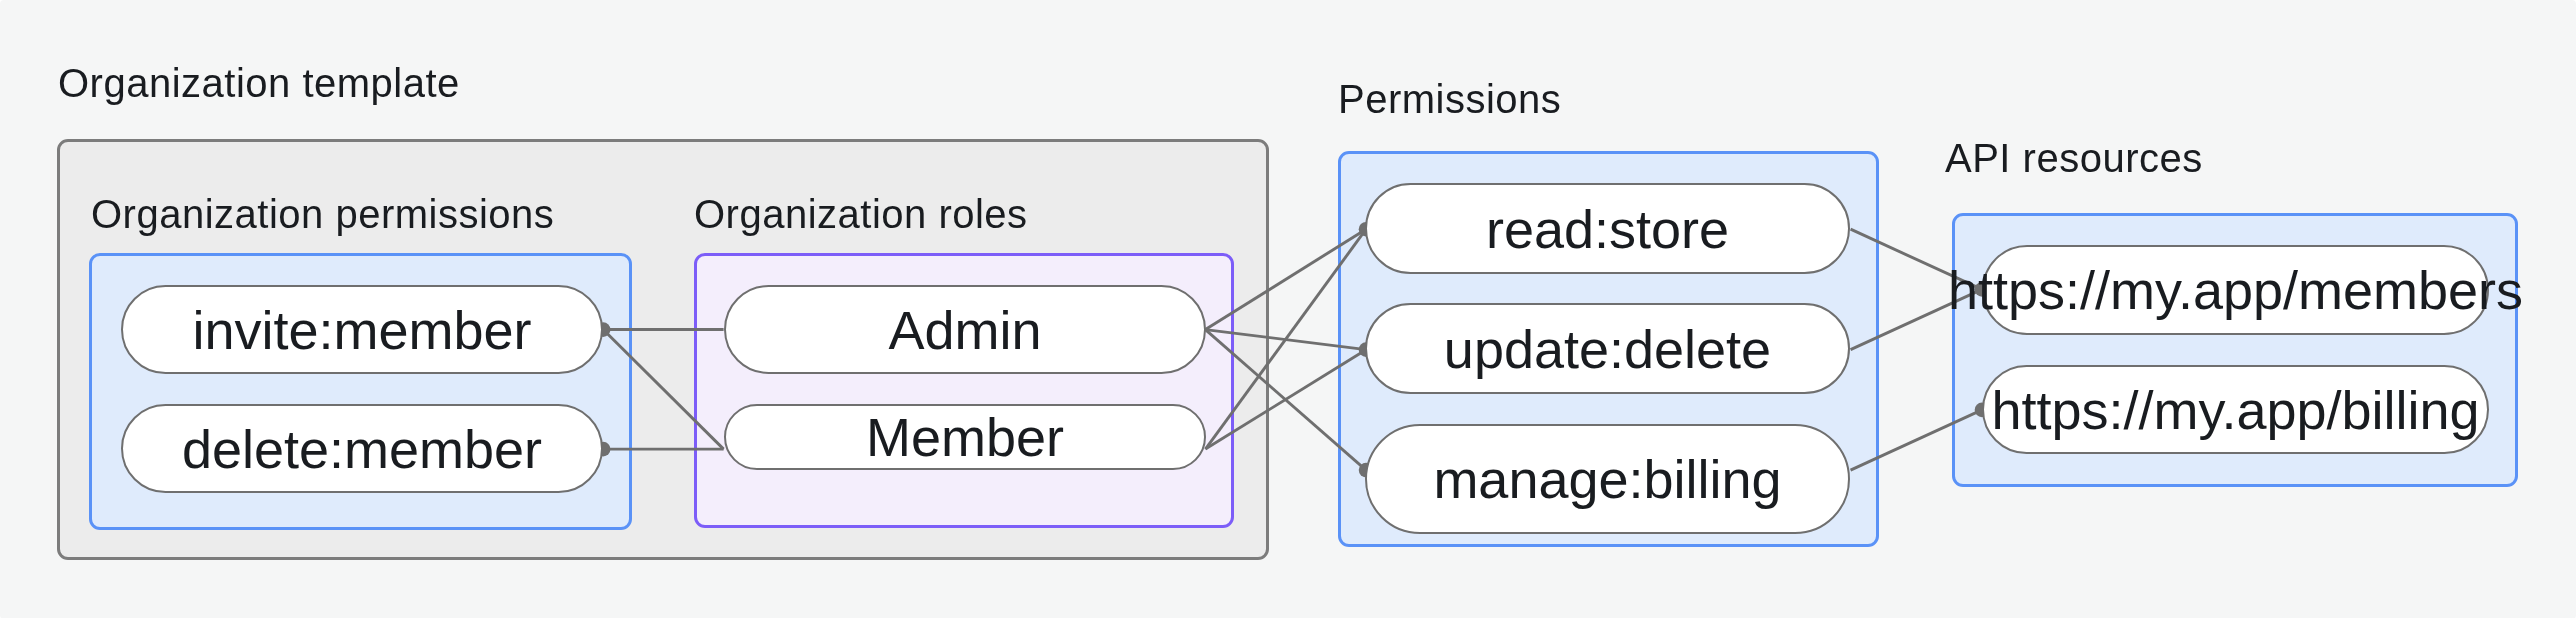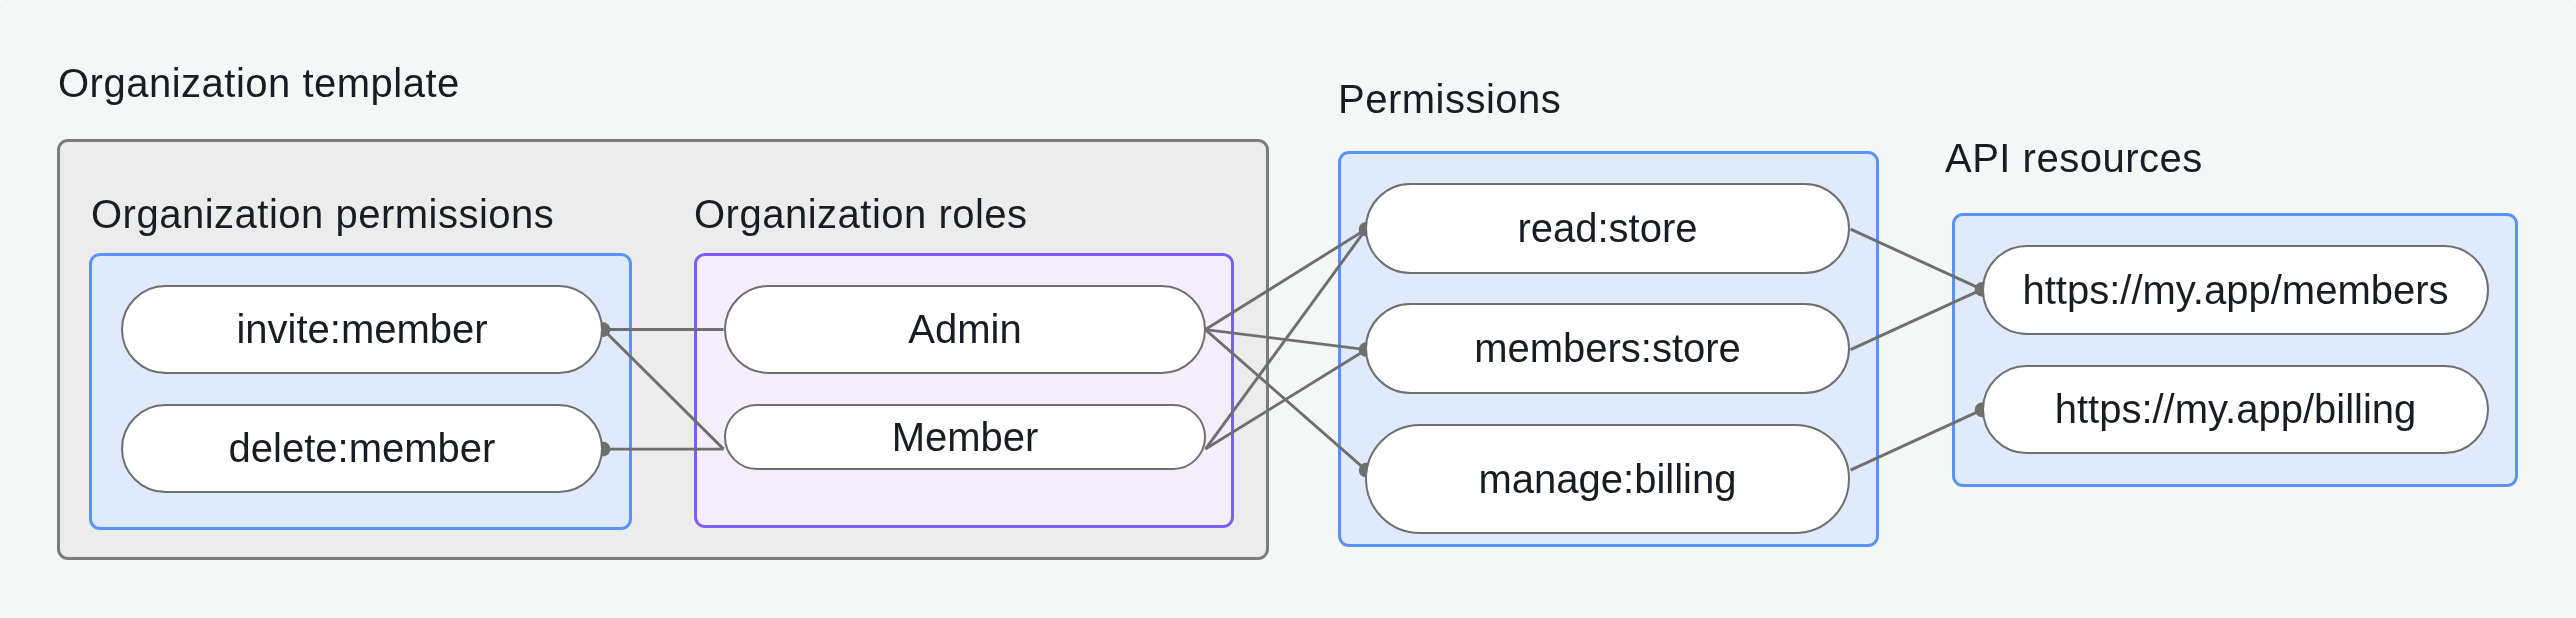--- a/index.html
+++ b/index.html
@@ -39,21 +39,21 @@
   }
   .pill{
     position:absolute;
     box-sizing:border-box;
     background:var(--pill-fill,#ffffff);
     border:2.7px solid var(--pill-border,#6f6f6f);
     border-radius:55px;
     display:flex;
     align-items:center;
     justify-content:center;
-    font-size:40px;
+    font-size:54px;
     white-space:nowrap;
     z-index:2;
   }
   #connector-layer{
     position:absolute;
     left:0;top:0;width:2576px;height:619px;
     z-index:1;
     pointer-events:none;
   }
 
@@ -128,21 +128,21 @@
     <div id="pill-delete-member" class="pill">delete:member</div>
   </div>
 
   <div class="group-box" style="left:694px;top:253px;width:540px;height:275px;">
     <div id="pill-admin" class="pill">Admin</div>
     <div id="pill-member" class="pill">Member</div>
   </div>
 
   <div class="group-box" style="left:1338px;top:151px;width:541px;height:396px;">
     <div id="pill-read-store" class="pill">read:store</div>
-    <div id="pill-update-store" class="pill">members:store</div>
+    <div id="pill-update-store" class="pill">update:delete</div>
     <div id="pill-manage-billing" class="pill">manage:billing</div>
   </div>
 
   <div class="group-box" style="left:1952px;top:213px;width:566px;height:342px;">
     <div id="pill-url-members" class="pill">https://my.app/members</div>
     <div id="pill-url-billing" class="pill">https://my.app/billing</div>
   </div>
 
 </div>
 

